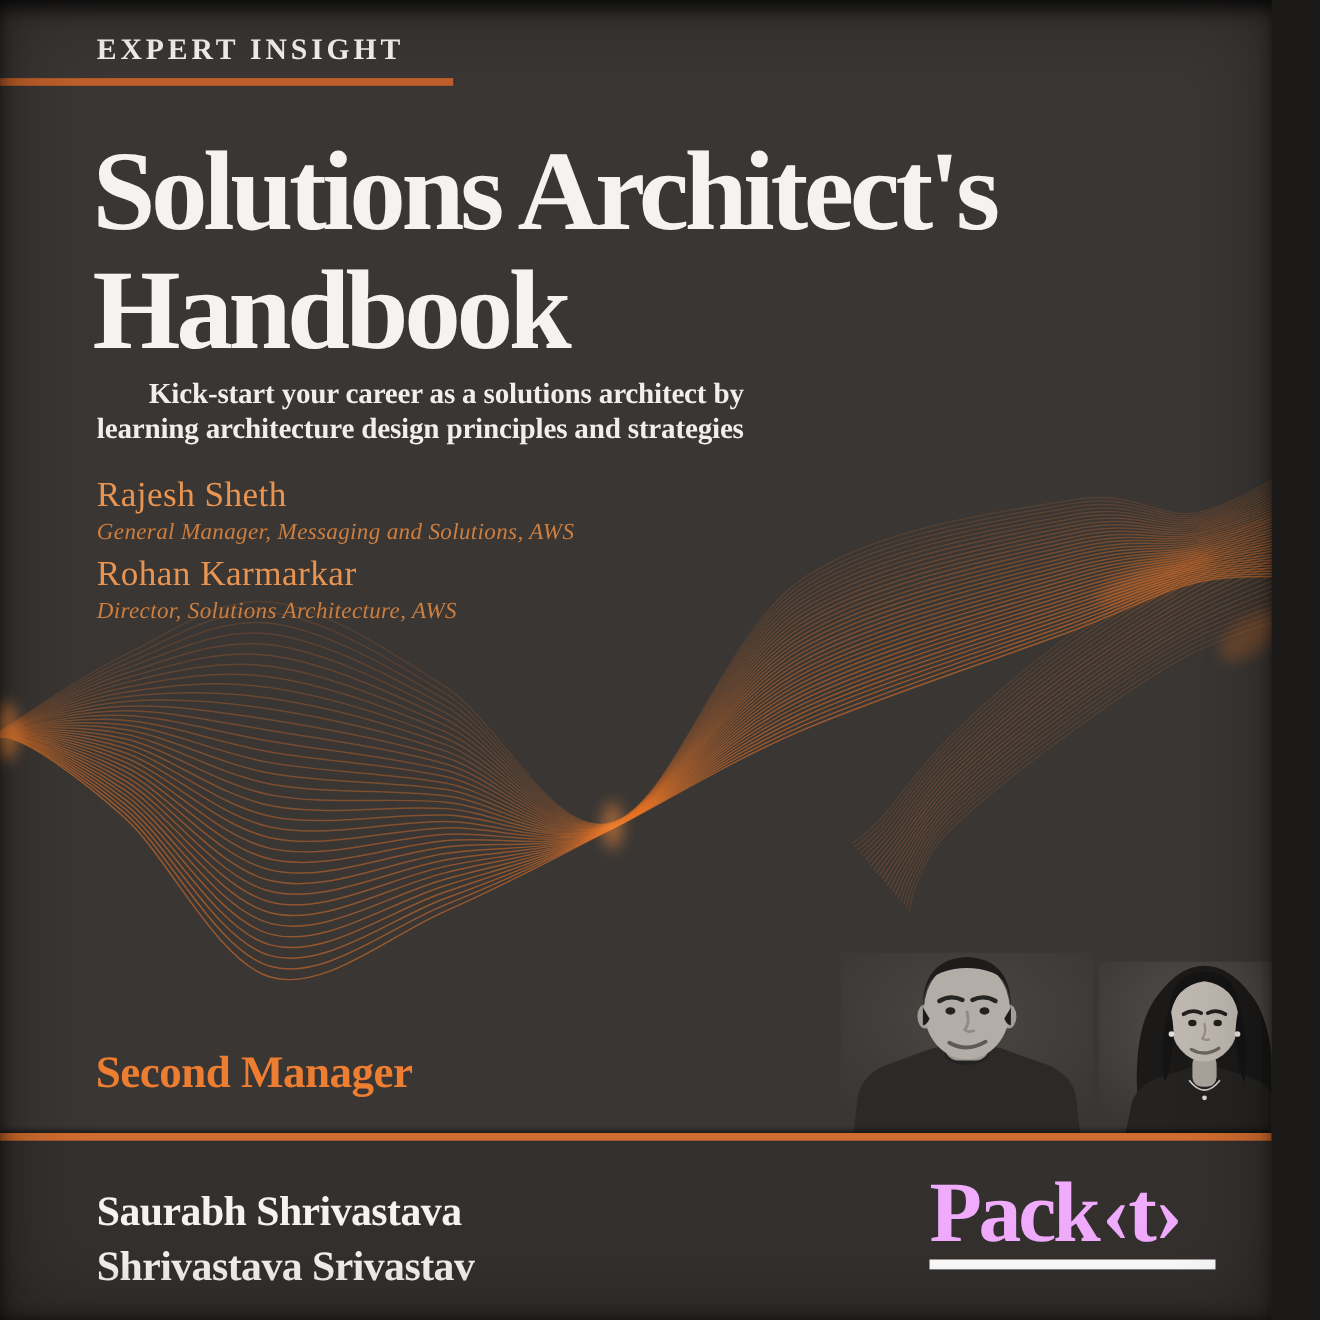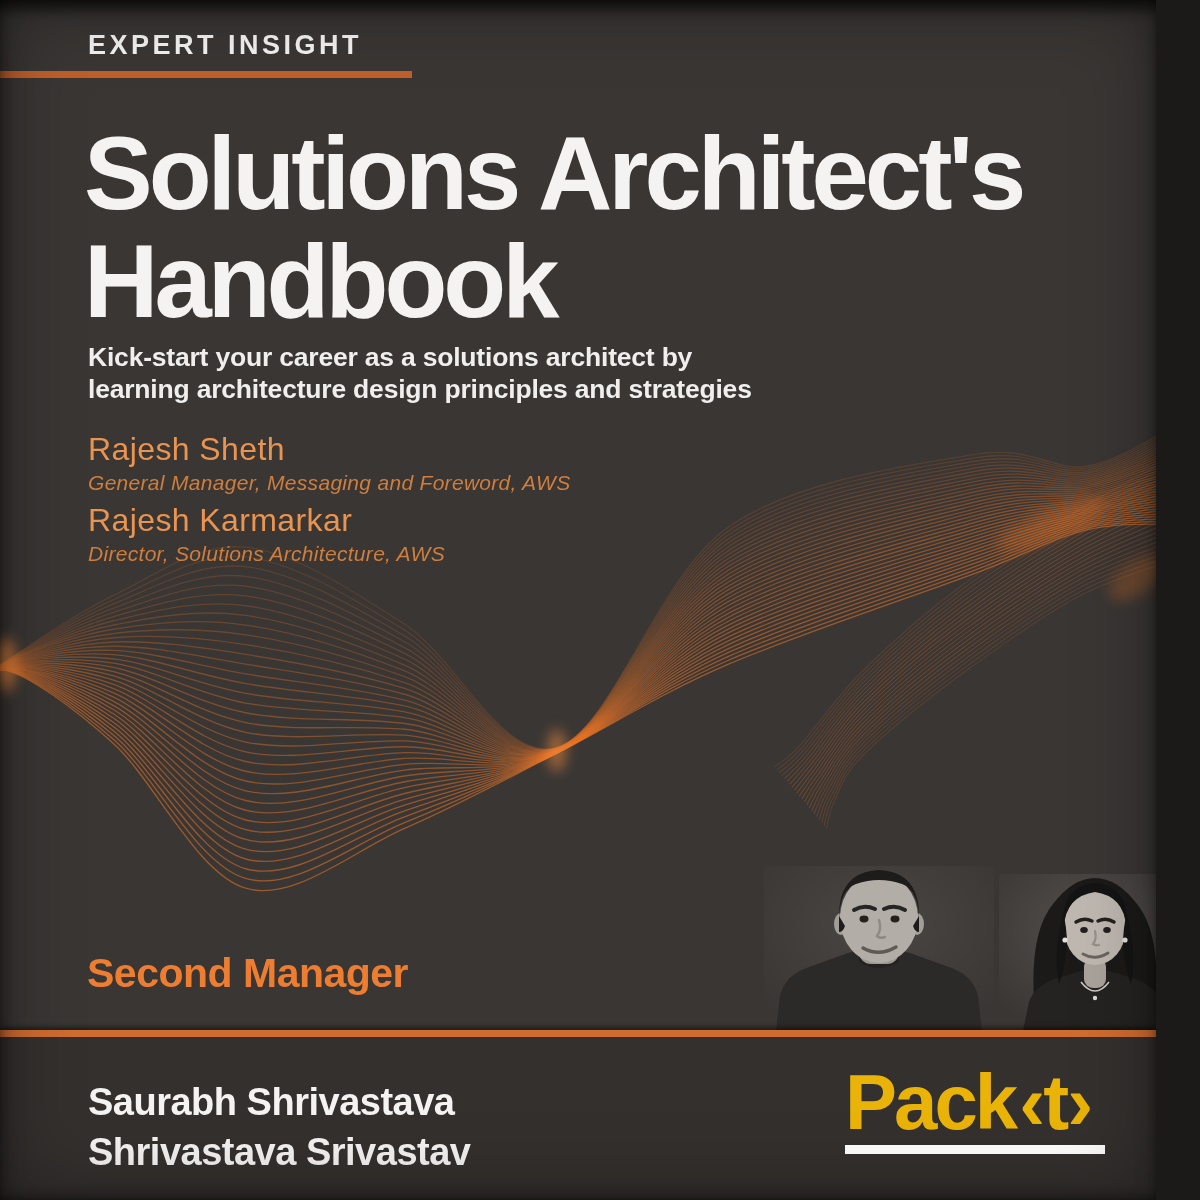--- a/index.html
+++ b/index.html
@@ -1,19 +1,19 @@
 <!DOCTYPE html>
 <html style="--background: #393634; --footer-background: #33302E; --text-light: #F5F3F1; --accent: #ED7D31; --accent-line: #C05F2B; --accent-rule: #D06C2F; --wave: #E87528; --foreword-label: #E8802F; --foreword-name: #E99450; --foreword-role: #CE7E3E;"><head>
 <meta charset="utf-8">
 <style>
   html,body{margin:0;padding:0;background:#1b1a19;}
   .cover{
     position:relative;width:1156px;height:1200px;overflow:hidden;
     background:var(--background,#393634);
-    font-family:Liberation Sans, sans-serif;
+    font-family:Liberation Serif, serif;
     -webkit-font-smoothing:antialiased;
   }
   
   .wave-svg{position:absolute;inset:0;z-index:1;}
   
   .eyebrow{
     position:absolute;left:88px;top:30px;z-index:5;
     color:var(--text-light,#f5f3f1);font-size:27px;font-weight:600;letter-spacing:3.5px;
   }
   .eyebrow-rule{
@@ -21,21 +21,21 @@
     background:var(--accent-line,#c05f2b);
   }
   .title{
     position:absolute;left:84px;top:120px;z-index:5;margin:0;
     color:var(--text-light,#f5f3f1);
     font-size:103px;line-height:108px;font-weight:800;letter-spacing:-4px;
   }
   .title span{display:block;}
   .subtitle{
     position:absolute;left:88px;top:341px;z-index:5;
-    color:#f0efed;font-size:26.5px;line-height:32px;font-weight:700;letter-spacing:-0.2px;
+    color:#f0efed;font-size:26.5px;line-height:32px;font-weight:700;letter-spacing:-0.2px;text-align:right;
   }
   .subtitle span{display:block;}
   
   .foreword{position:absolute;left:88px;top:424px;z-index:5;}
   .foreword-label{color:var(--foreword-label,#e8802f);font-size:26px;font-weight:800;letter-spacing:0.2px;}
   .fw-name{color:var(--foreword-name,#e99450);font-size:32px;font-weight:400;margin-top:7px;letter-spacing:0.4px;}
   .fw-role{color:var(--foreword-role,#ce7e3e);font-size:21px;font-style:italic;font-weight:400;margin-top:3px;letter-spacing:0.3px;}
   .fw-person + .fw-person{margin-top:6px;}
   
   .edition{
@@ -52,21 +52,21 @@
     background:var(--accent-rule,#d06c2f);
     box-shadow:0 -3px 4px rgba(0,0,0,.45);
   }
   .footer{
     position:absolute;left:0;top:1037px;width:100%;height:163px;z-index:3;
     background:var(--footer-background,#33302e);
   }
   .authors{position:absolute;left:88px;top:40px;color:var(--text-light,#f5f3f1);
     font-size:38px;font-weight:800;line-height:50px;letter-spacing:-0.5px;}
   .authors span{display:block;}
-  .brand{position:absolute;left:845px;top:24px;color:#eab308;}
+  .brand{position:absolute;left:845px;top:24px;color:#f0abfc;}
   .brand-word{font-size:78px;font-weight:700;letter-spacing:-3px;line-height:82px;white-space:nowrap;}
   .brand-word .br{font-weight:600;}
   .brand-word .br-open{margin:0 1px 0 4px;}
   .brand-word .br-close{margin-left:1px;}
   .brand-rule{width:260px;height:9px;background:#ffffff;margin-top:2px;}
   
   .vignette{
     position:absolute;inset:0;z-index:9;pointer-events:none;
     box-shadow:
       inset 0 0 80px rgba(0,0,0,.35),
@@ -166,24 +166,24 @@
   </h1>
 
   <div class="subtitle">
     <span>Kick-start your career as a solutions architect by</span>
     <span>learning architecture design principles and strategies</span>
   </div>
 
   <div class="foreword">
     <div class="fw-person">
       <div class="fw-name">Rajesh Sheth</div>
-      <div class="fw-role">General Manager, Messaging and Foreword, AWS</div>
+      <div class="fw-role">General Manager, Messaging and Solutions, AWS</div>
     </div>
     <div class="fw-person">
-      <div class="fw-name">Rajesh Karmarkar</div>
+      <div class="fw-name">Rohan Karmarkar</div>
       <div class="fw-role">Director, Solutions Architecture, AWS</div>
     </div>
   </div>
 
   <div class="edition">Second Manager</div>
 
   <svg class="photo photo-man" width="230" height="165" viewBox="0 0 230 165" aria-hidden="true">
     <defs>
       <radialGradient id="bgM" cx="50%" cy="35%" r="70%">
         <stop offset="0%" stop-color="#4c4845" stop-opacity="0.9"></stop>

